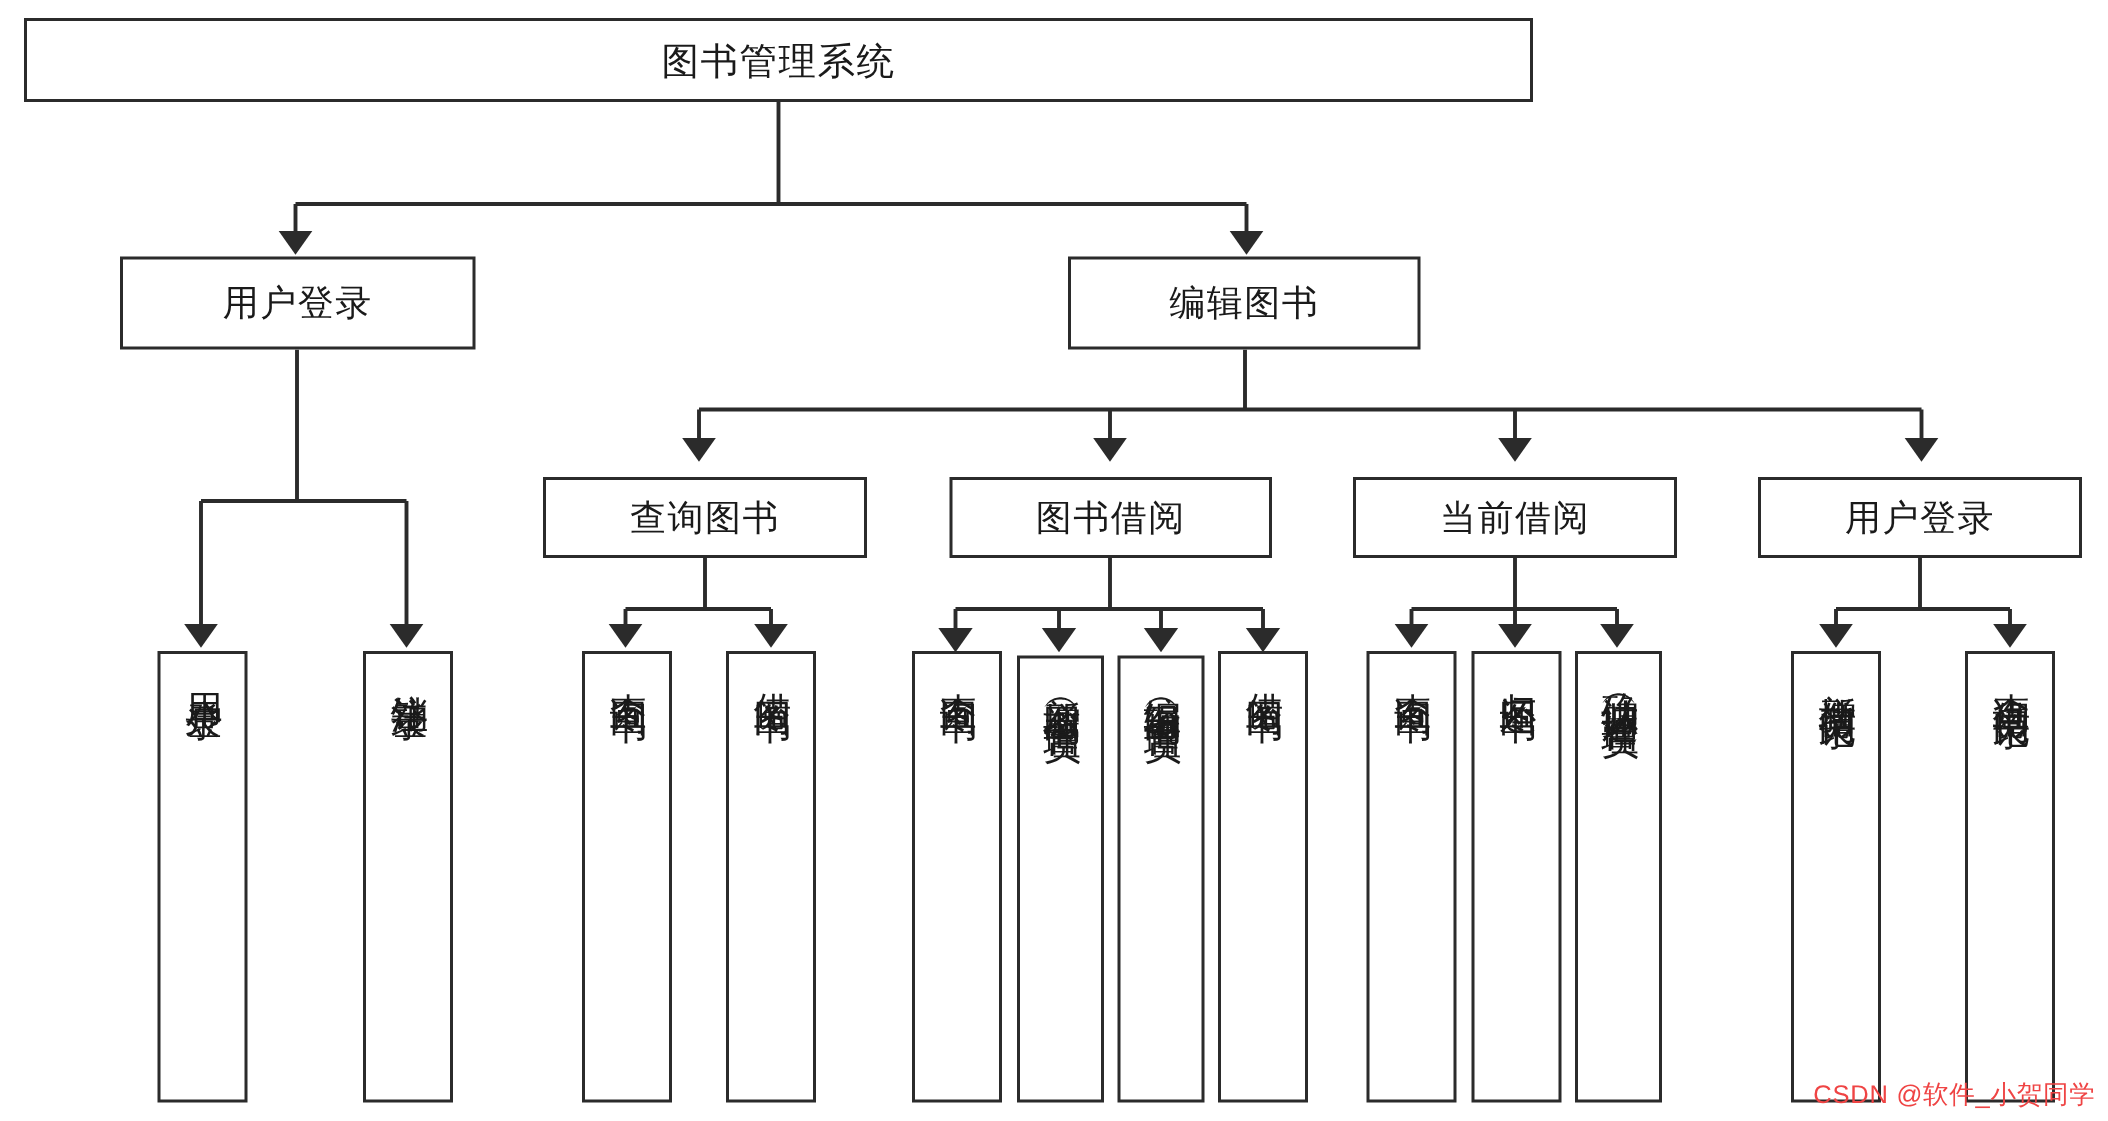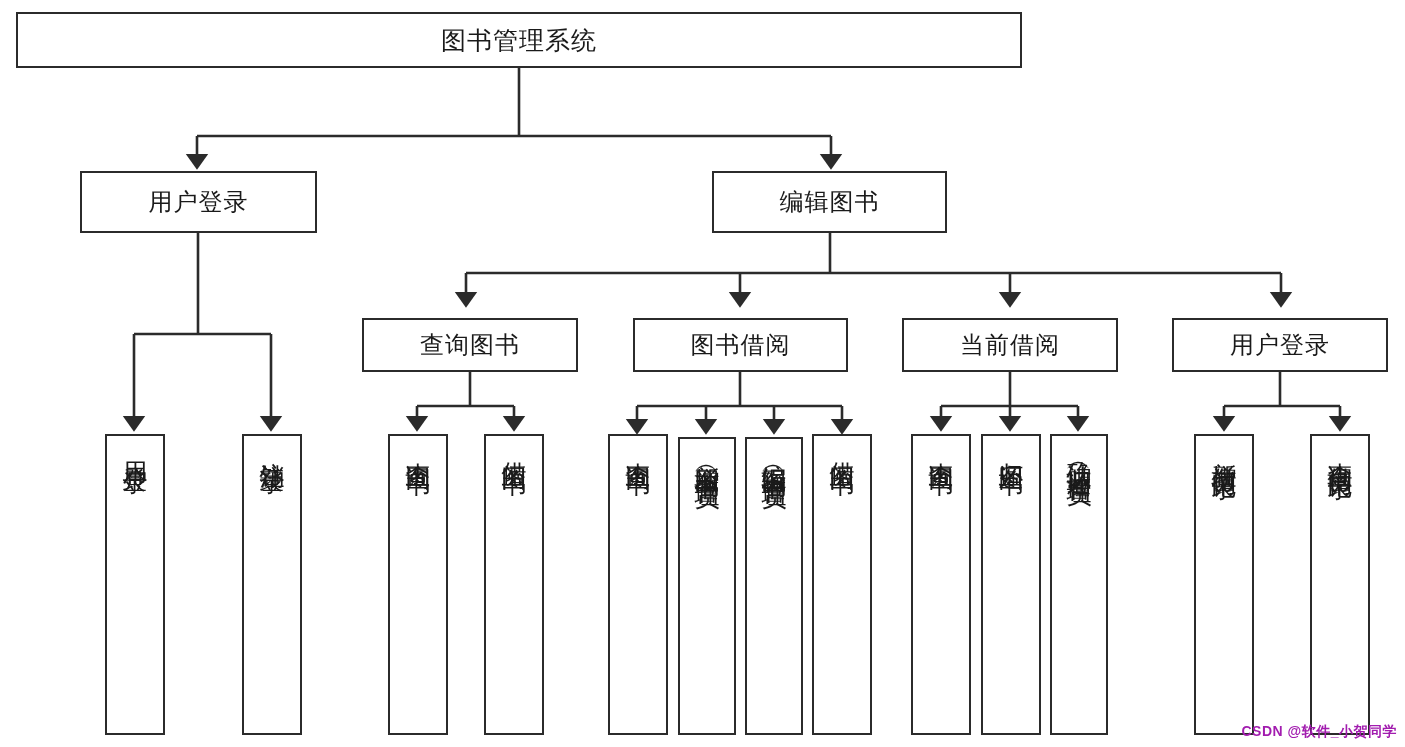--- a/index.html
+++ b/index.html
@@ -70,25 +70,24 @@
     stroke-width: 2.6;
     fill: none;
   }
   .arrowhead {
     fill: #2b2b2b;
   }
   .watermark {
     position: absolute;
     right: 8px;
     bottom: 6px;
-    font-size: 14px;
-    color: #a21caf;
+    font-size: 17px;
+    color: #ef4444;
     letter-spacing: 0.5px;
     white-space: nowrap;
-    font-weight: bold;
   }
 </style>
 </head>
 <body>
 
 <div id="canvas">
 
   <svg class="wires" viewBox="0 0 1405 747">
     <defs>
       <marker id="arrow" markerWidth="11" markerHeight="11" refX="3.2" refY="5" orient="auto" markerUnits="strokeWidth">

